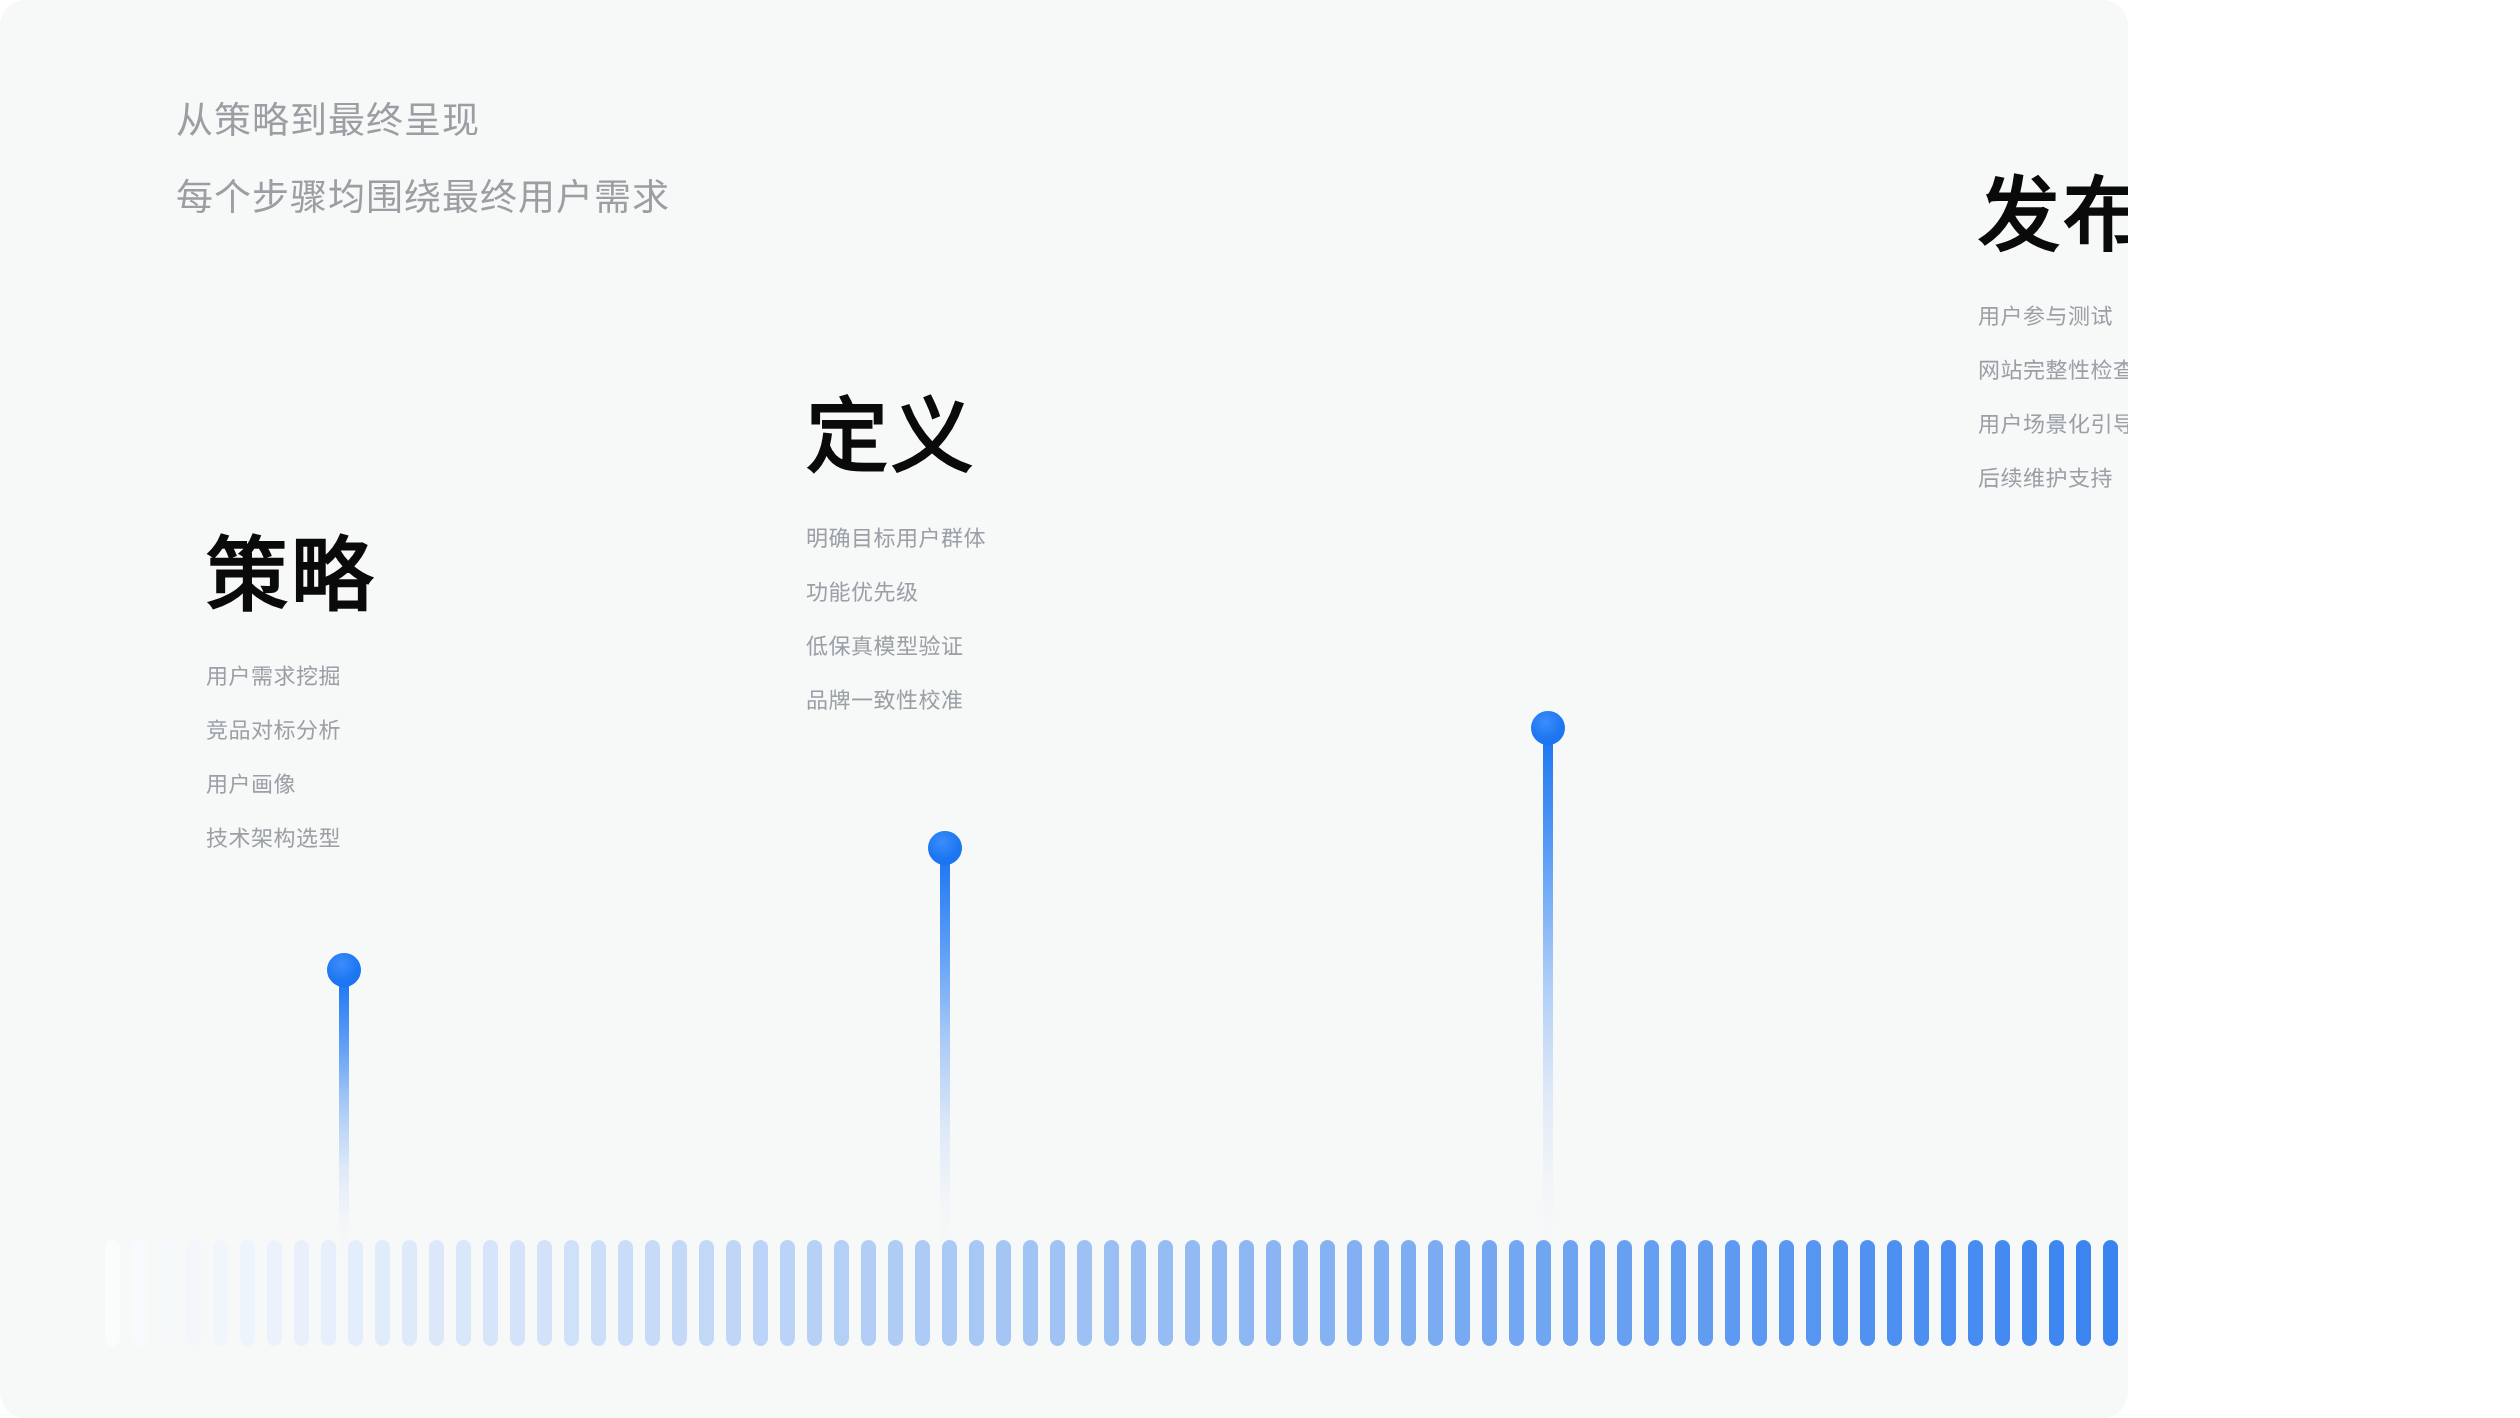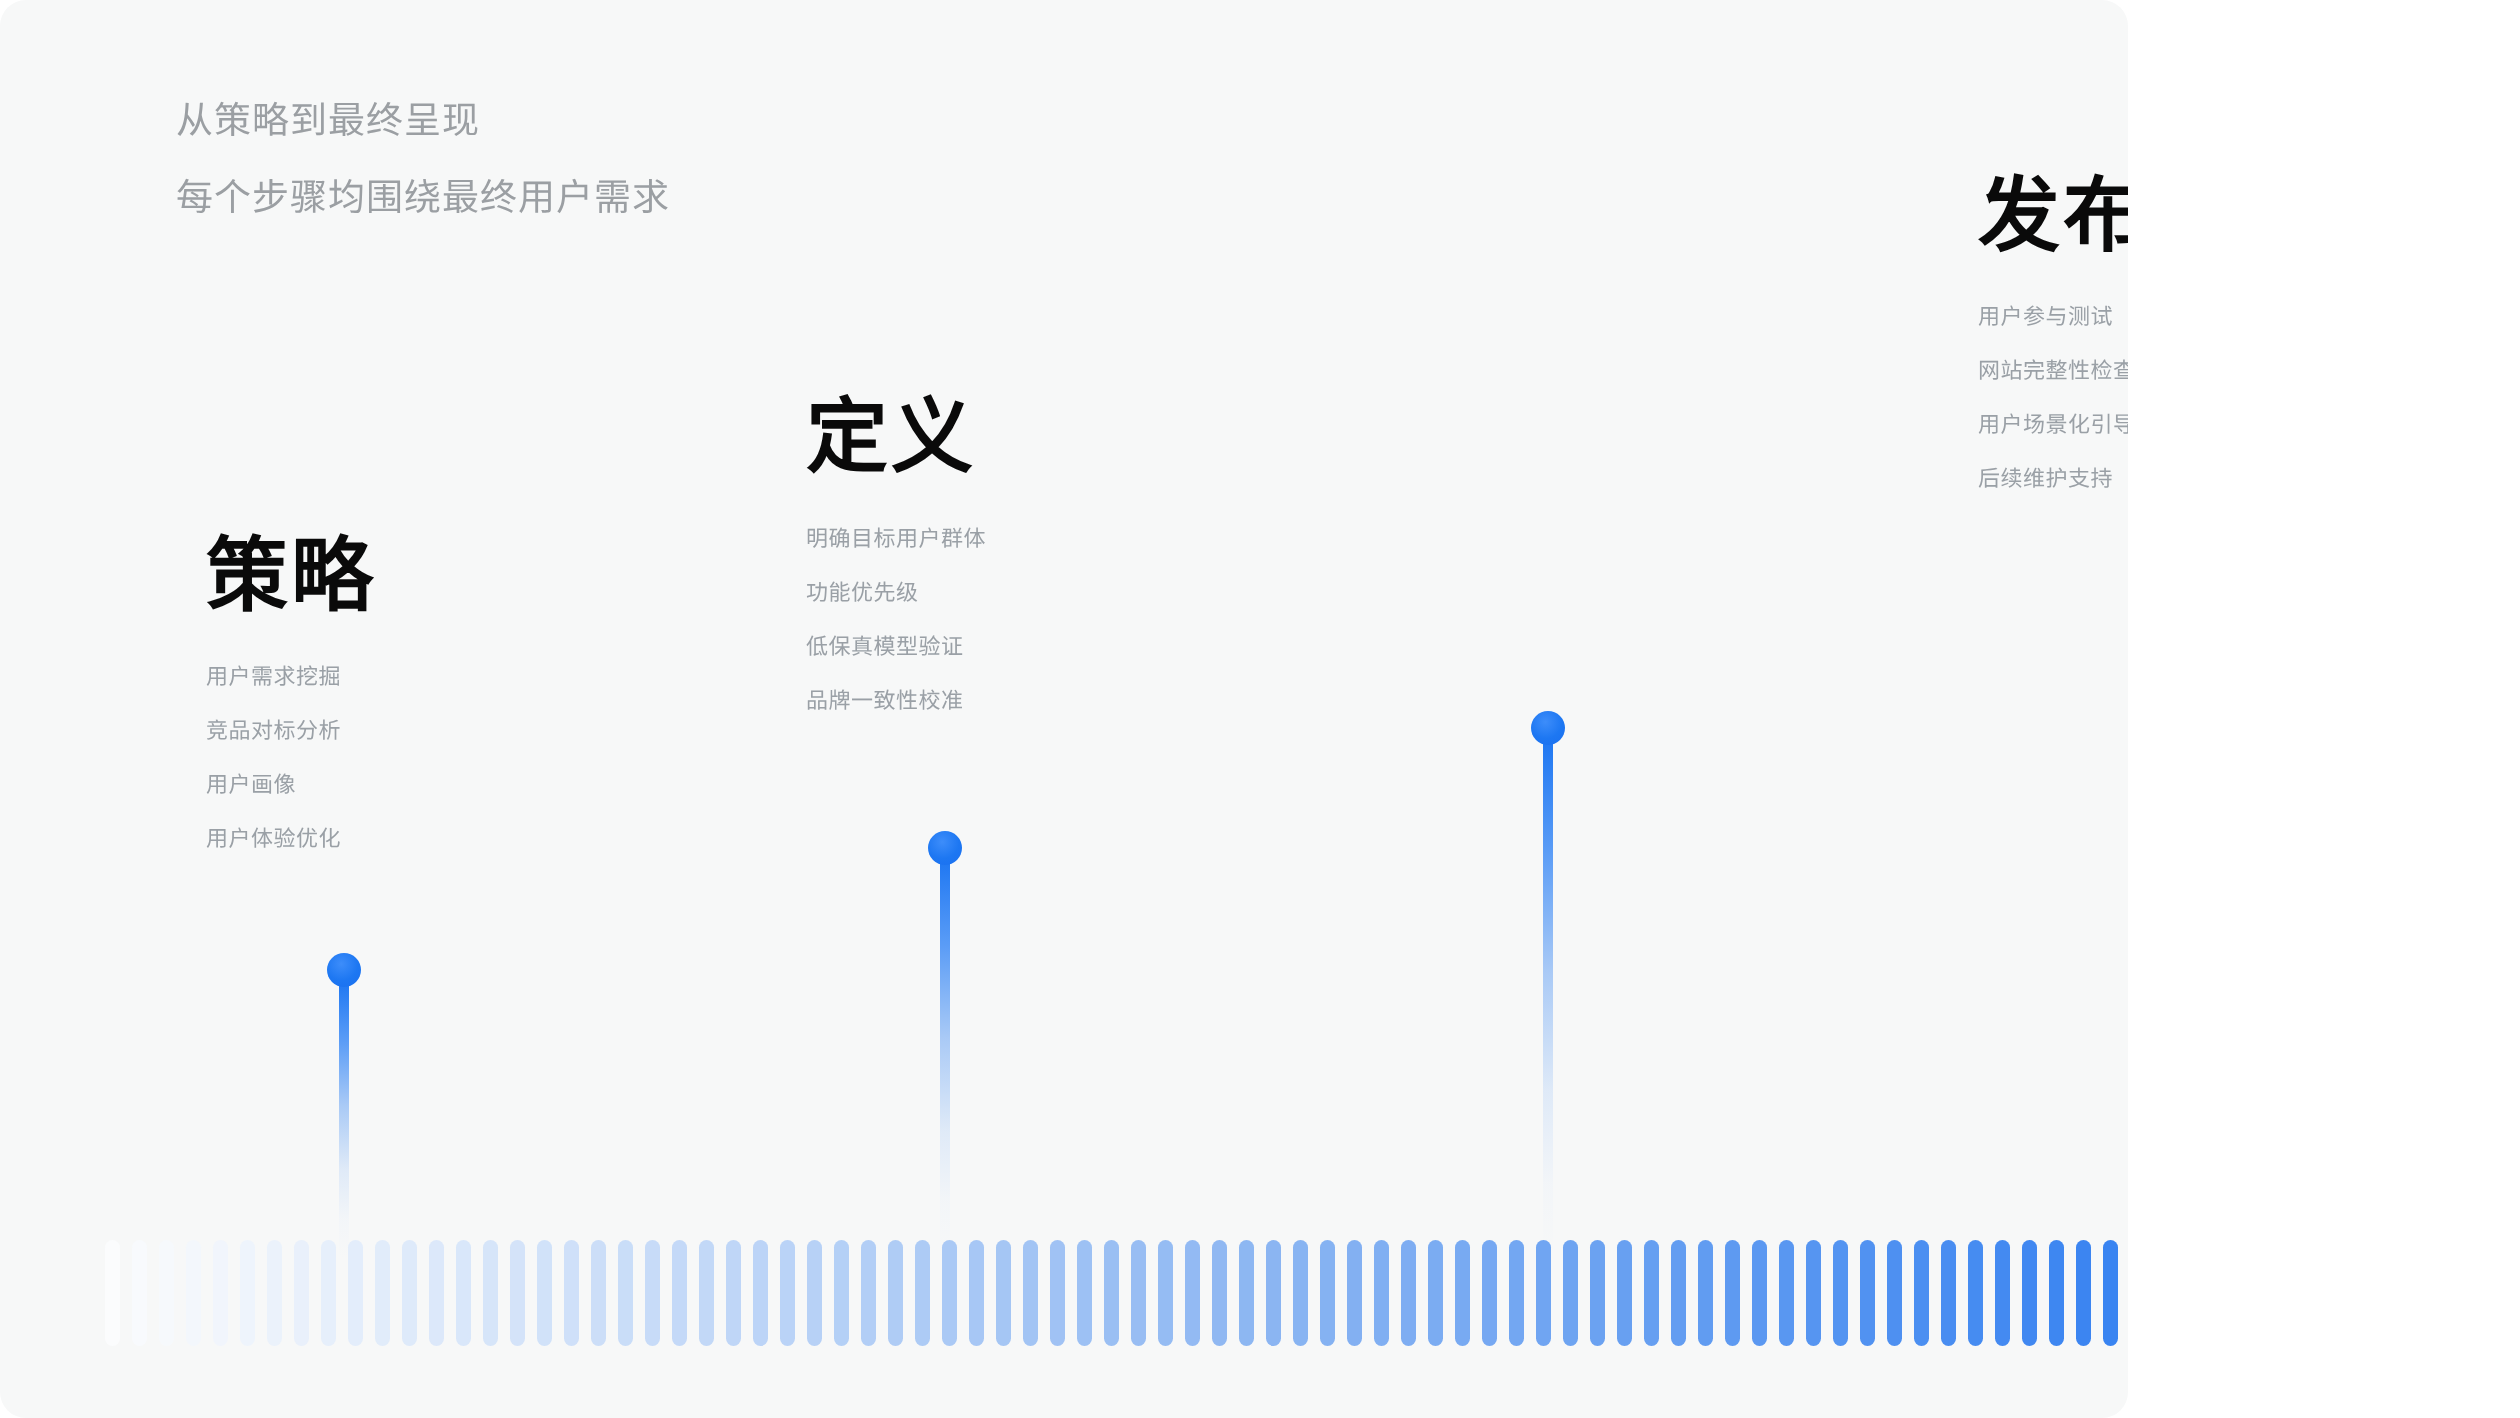--- a/index.html
+++ b/index.html
@@ -127,21 +127,21 @@
     <div class="header-line">从策略到最终呈现</div>
     <div class="header-line">每个步骤均围绕最终用户需求</div>
   </div>
 
   <div class="stage stage-0">
     <div class="stage-title">策略</div>
     <ul class="stage-items">
       <li class="stage-item">用户需求挖掘</li>
       <li class="stage-item">竞品对标分析</li>
       <li class="stage-item">用户画像</li>
-      <li class="stage-item">用户体验优化</li>
+      <li class="stage-item">技术架构选型</li>
     </ul>
   </div>
 
   <div class="stage stage-1">
     <div class="stage-title">定义</div>
     <ul class="stage-items">
       <li class="stage-item">明确目标用户群体</li>
       <li class="stage-item">功能优先级</li>
       <li class="stage-item">低保真模型验证</li>
       <li class="stage-item">品牌一致性校准</li>

